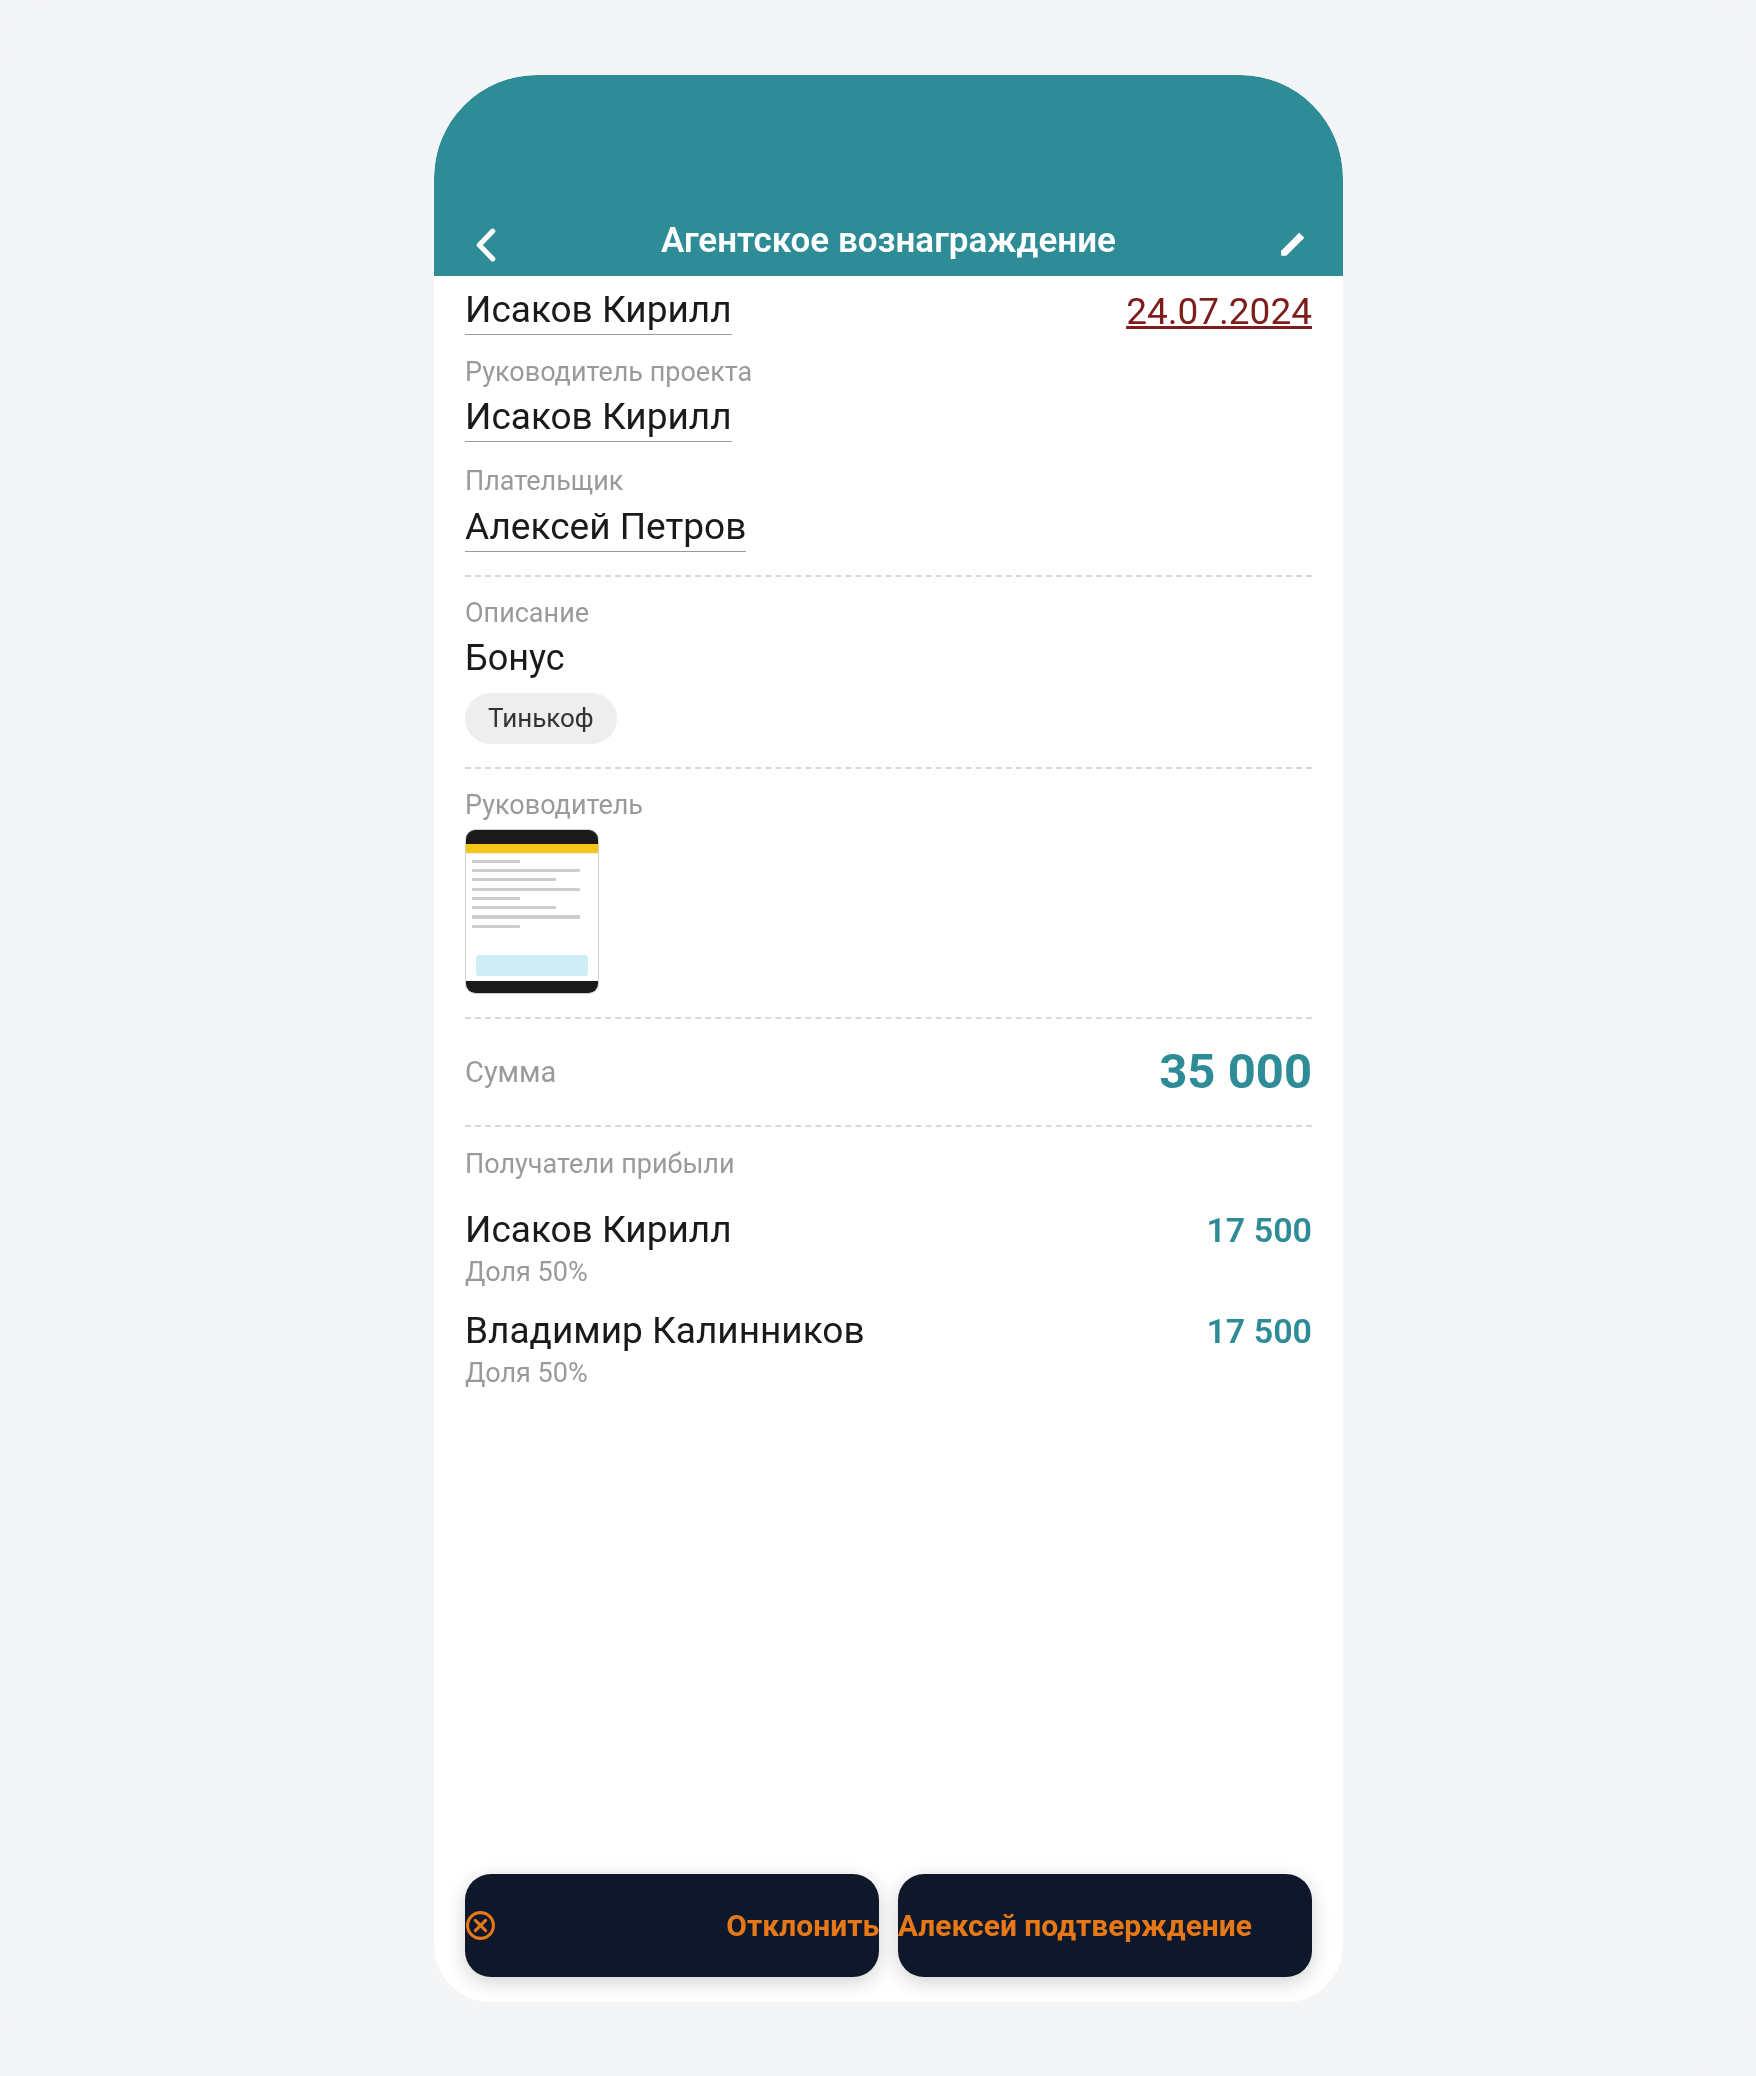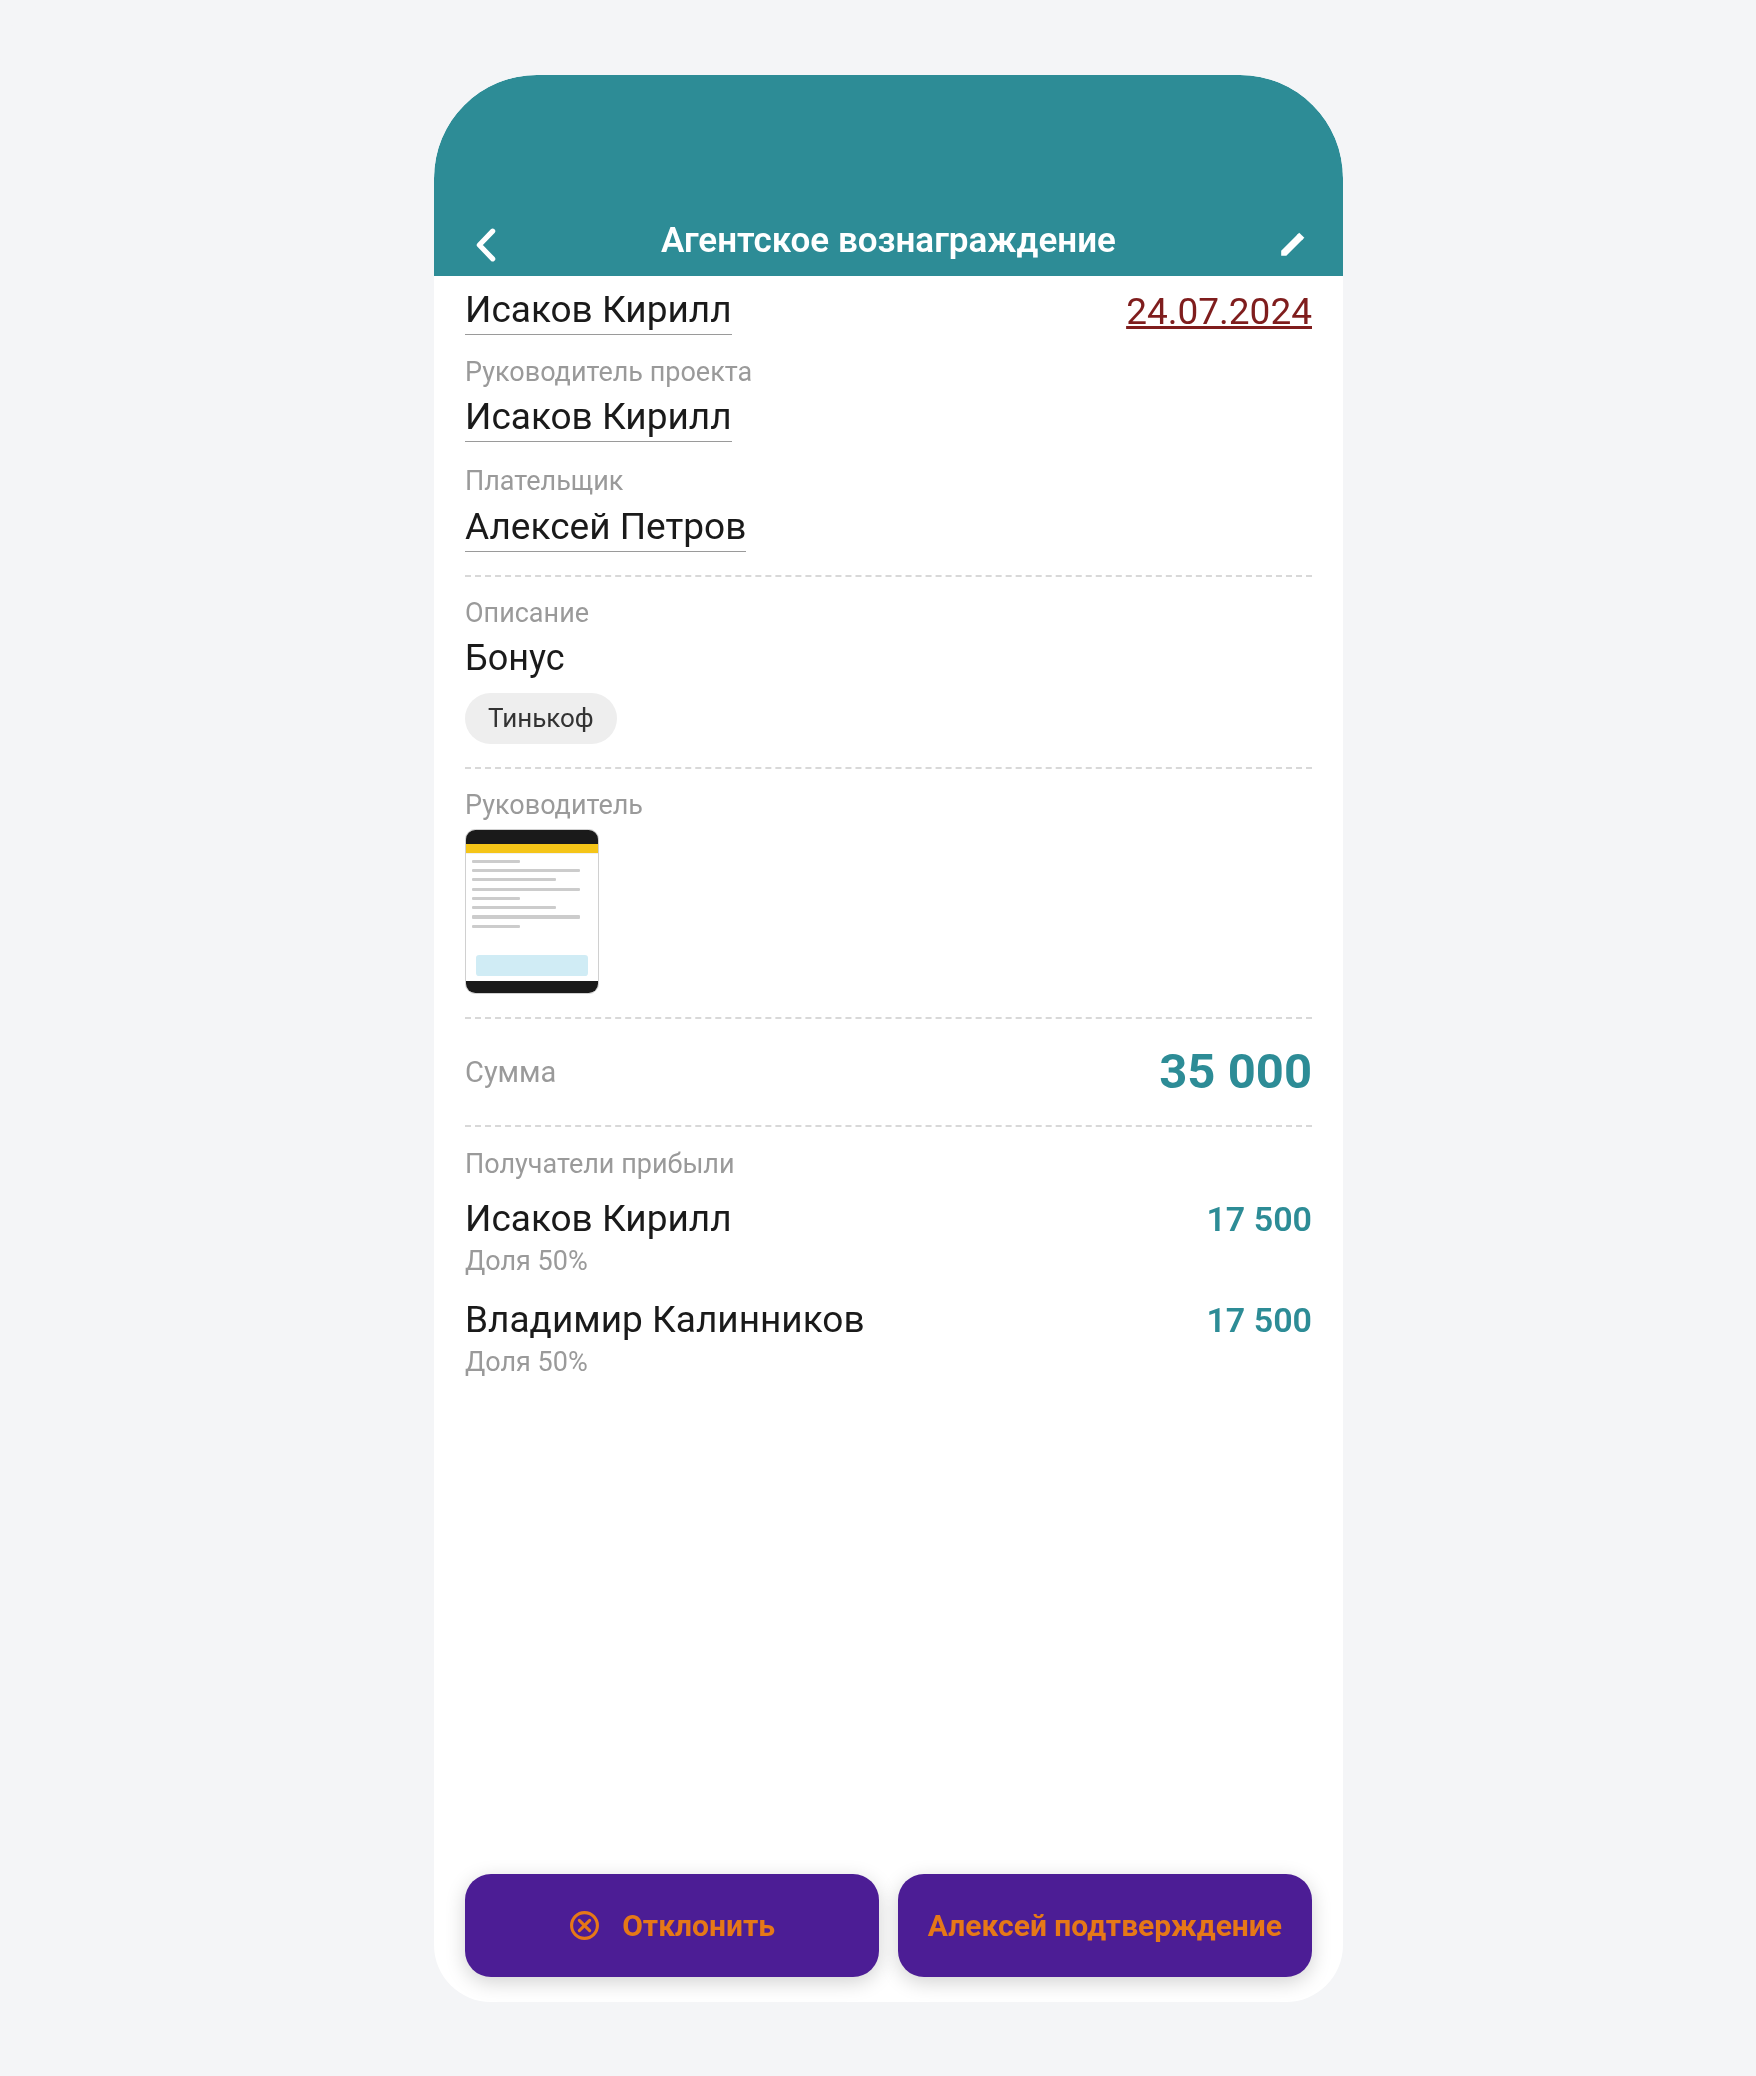--- a/index.html
+++ b/index.html
@@ -220,26 +220,26 @@
   .footer {
     position: absolute;
     bottom: 25px;
     left: 31px;
     right: 31px;
     display: flex;
     gap: 18.6px;
   }
   .action-btn {
     flex: 1;
-    background: #4c1d95;
+    background: #0f172a;
     border-radius: 26px;
     height: 103px;
     display: flex;
     align-items: center;
-    justify-content: center;
+    justify-content: space-between;
     gap: 22px;
     box-shadow: 0 5.2px 20.7px rgba(0,0,0,0.18);
     cursor: pointer;
   }
   .action-btn .btn-text {
     color: #e67817;
     font-size: 30px;
     font-weight: 700;
     text-align: center;
     line-height: 1.2;
@@ -319,21 +319,21 @@
 
       <hr class="divider">
 
       <div class="sum-row">
         <span class="sum-label">Сумма</span>
         <span class="sum-value">35 000</span>
       </div>
 
       <hr class="divider">
 
-      <div class="field-label" style="margin-bottom:17px">Получатели прибыли</div>
+      <div class="field-label" style="margin-bottom:28px">Получатели прибыли</div>
 
       <div class="recip">
         <div class="recip-row">
           <span class="recip-name">Исаков Кирилл</span>
           <span class="recip-amount">17 500</span>
         </div>
         <div class="recip-share">Доля 50%</div>
       </div>
 
       <div class="recip">

